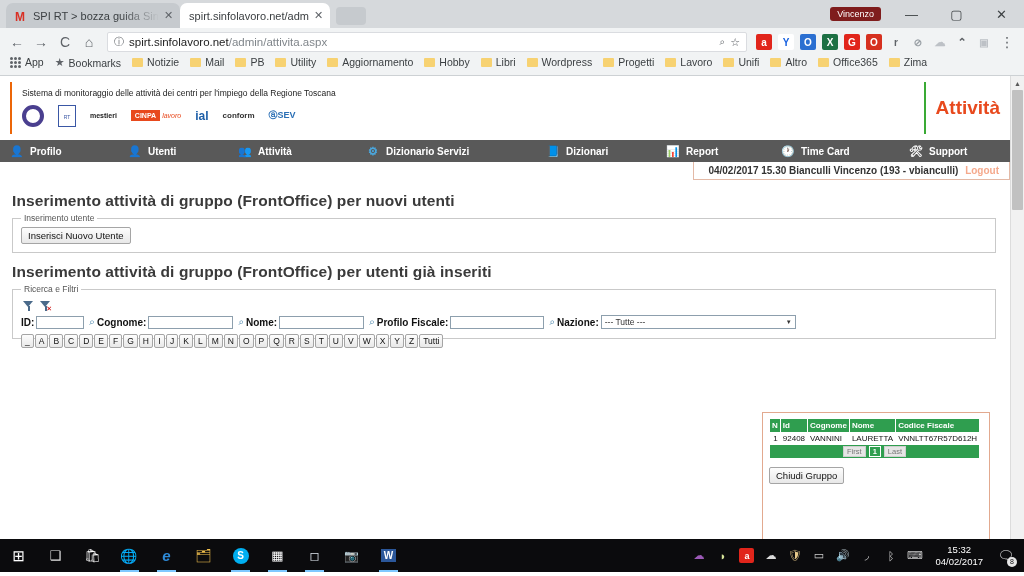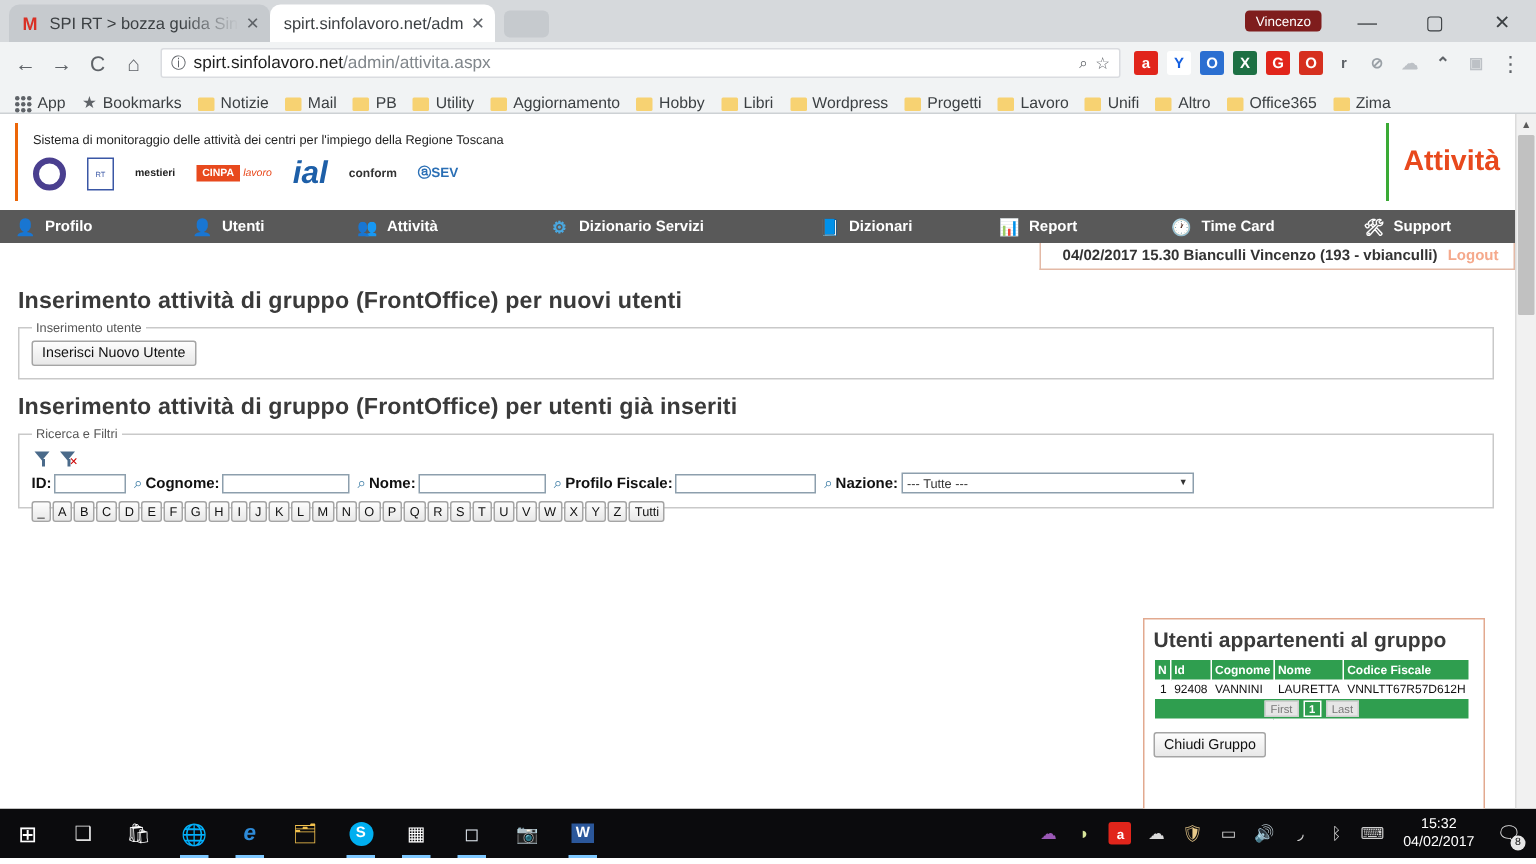--- a/index.html
+++ b/index.html
@@ -34,21 +34,21 @@
   .tb-ico { width:22px; height:22px; display:flex; align-items:center; justify-content:center; color:#5f6368; font-size:14px; flex:none; }
   .omnibox {
     flex:1; height:20px; background:#fff; border:1px solid #dadce0; border-radius:2px;
     display:flex; align-items:center; padding:0 6px; gap:5px; margin:0 5px; font-size:11.5px;
   }
   .omni-url { flex:1; white-space:nowrap; overflow:hidden; }
   .omni-url .dim { color:#80868b; }
   .ext-ico { width:16px; height:16px; border-radius:2px; margin:0 2px; flex:none;
              display:flex; align-items:center; justify-content:center; font-size:10px; font-weight:bold; color:#fff; }
 
-  .bookmarks { height:20px; background:#f1f3f4; display:flex; align-items:flex-end; padding:0 6px; gap:3px; border-bottom:1px solid #cdd1d4; }
+  .bookmarks { height:20px; background:#f1f3f4; display:flex; align-items:flex-start; padding:0 6px; gap:3px; border-bottom:1px solid #cdd1d4; }
   .bm { display:flex; align-items:center; gap:4px; font-size:10.5px; color:#3c4043; padding:0 4px; white-space:nowrap; }
   .folder { width:11px; height:9px; background:#f7d272; border-radius:1px; flex:none; }
   .apps-grid { width:11px; height:11px; display:grid; grid-template-columns:repeat(3,1fr); gap:1px; flex:none; }
   .apps-grid i { background:#5f6368; border-radius:50%; }
   .star { color:#5f6368; font-size:11px; }
 
   
   .viewport { position:relative; height:463px; background:#fff; overflow:hidden; }
   .page { position:absolute; inset:0 14px 0 0; }
 
@@ -295,21 +295,21 @@
               <span style="display:inline-block;width:18px;height:22px;background:#fff;border:1px solid #3a57a5;font-size:5px;color:#3a57a5;text-align:center;line-height:22px;">RT</span>
             </span>
           <span class="plogo">
               <span style="font-size:7px;font-weight:bold;color:#222;">mestieri</span>
             </span>
           <span class="plogo">
               <span style="background:#e8491d;color:#fff;font-size:7px;font-weight:bold;padding:2px 4px;">CINPA</span>
               <span style="color:#e8491d;font-size:7px;font-style:italic;margin-left:2px;">lavoro</span>
             </span>
           <span class="plogo">
-              <span style="font-size:21px;font-weight:bold;font-style:italic;color:#1d5fa8;">ial</span>
+              <span style="font-size:12px;font-weight:bold;color:#1d5fa8;">ial</span>
             </span>
           <span class="plogo">
               <span style="font-size:8px;font-weight:bold;color:#333;">conform</span>
             </span>
           <span class="plogo">
               <span style="font-size:9px;font-weight:bold;color:#2a6fb5;">ⓐSEV</span>
             </span>
         </div>
       </div>
 
@@ -429,21 +429,20 @@
           <span class="btn">W</span>
           <span class="btn">X</span>
           <span class="btn">Y</span>
           <span class="btn">Z</span>
           <span class="btn">Tutti</span>
         </div>
       </fieldset>
     </div>
 
     <div class="group-panel">
-      <div class="group-title">Utenti appartenenti al gruppo</div>
       <table class="grid">
         <thead>
           <tr>
             <th>N</th>
             <th>Id</th>
             <th>Cognome</th>
             <th>Nome</th>
             <th>Codice Fiscale</th>
           </tr>
         </thead>

